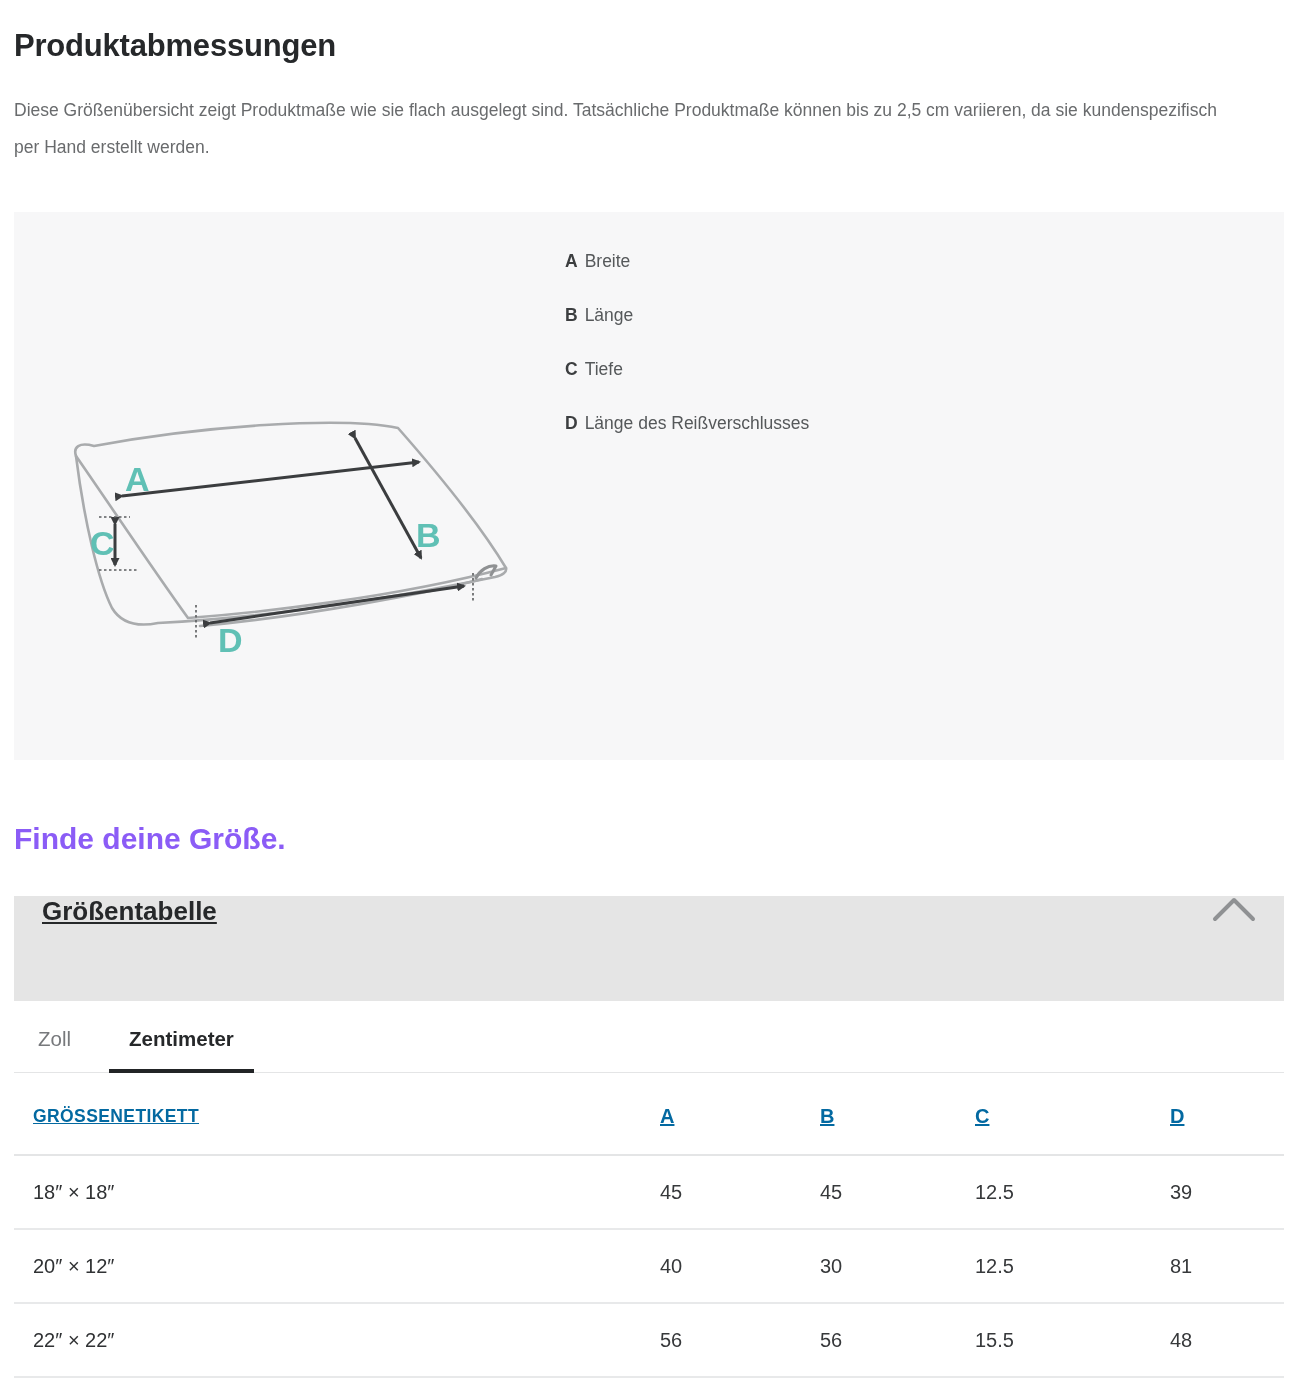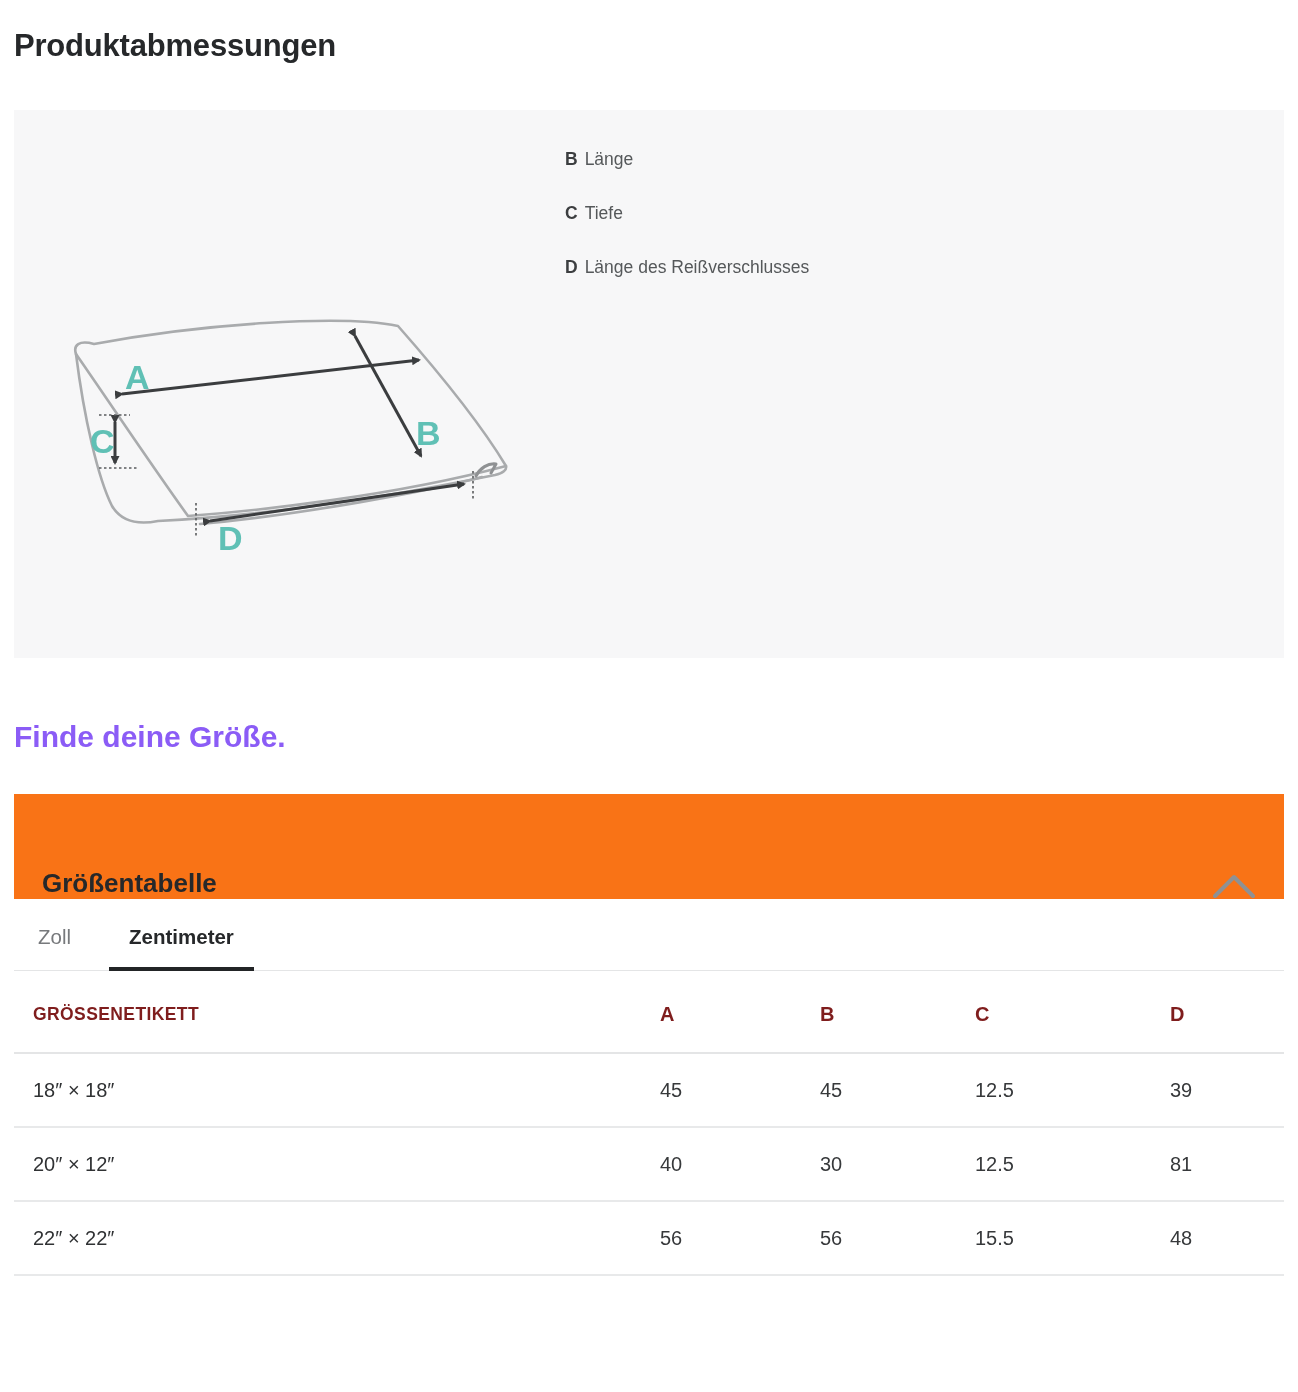--- a/index.html
+++ b/index.html
@@ -32,24 +32,25 @@
   .legend-key { font-weight:700; color:#3c3e40; margin-right:7px; }
 
   .find-size-heading {
     margin:62px 0 0 0;
     font-size:30px; line-height:34px; font-weight:700; color:#8b5cf6;
   }
 
   
   .size-chart { margin-top:40px; }
   .chart-header {
-    height:105px; background:#f97316;
-    display:flex; align-items:flex-end; justify-content:space-between;
+    height:105px; background:#e5e5e5;
+    display:flex; align-items:flex-start; justify-content:space-between;
     padding:0 28px; box-sizing:border-box;
     cursor:pointer;
+    text-decoration:underline;
   }
   .chart-header-title { font-size:26px; font-weight:700; color:#26282a; }
   .chevron-svg { display:block; }
 
   
   .tabs {
     display:flex; gap:18px; padding-left:4px;
     border-bottom:1px solid #e4e5e6;
     align-items:flex-end;
   }
@@ -61,40 +62,41 @@
     cursor:pointer; background:none; border-top:none; border-left:none; border-right:none;
     font-family:inherit;
   }
   .tab.active { font-weight:700; color:#26282a; border-bottom-color:#222426; }
 
   
   table.size-table { width:100%; border-collapse:collapse; table-layout:fixed; }
   .size-table th, .size-table td { text-align:left; font-weight:400; }
   .size-table thead th {
     padding:32px 0 26px 14px;
-    font-weight:700; color:#7f1d1d; font-size:20px;
+    font-weight:700; color:#0369a1; font-size:20px;text-decoration:underline;
   }
   .size-table thead th.label-col {
     padding-left:19px; font-size:17.5px; letter-spacing:0.4px;
   }
   .size-table thead tr { border-bottom:2px solid #e4e5e6; }
   .size-table tbody tr { border-bottom:2px solid #e8e9ea; }
   .size-table tbody td {
     height:70px; padding-left:14px;
     font-size:20px; color:#37393b;
   }
   .size-table tbody td.label-cell { padding-left:19px; color:#303234; }
 </style>
 </head>
 <body>
 
 <div class="container">
 
   <h1 class="page-title">Produktabmessungen</h1>
 
+  <p class="description">Diese Größenübersicht zeigt Produktmaße wie sie flach ausgelegt sind. Tatsächliche Produktmaße können bis zu 2,5 cm variieren, da sie kundenspezifisch per Hand erstellt werden.</p>
 
   <div class="diagram-panel">
 
     <svg class="pillow-svg" width="480" height="250" viewBox="0 0 480 250">
       <defs>
         <marker id="ah" markerWidth="9" markerHeight="9" refX="7" refY="4.5" orient="auto" markerUnits="userSpaceOnUse">
           <path d="M0,0 L9,4.5 L0,9 z" fill="#3b3d3f"></path>
         </marker>
       </defs>
 
@@ -121,20 +123,23 @@
 
       <g font-family="Liberation Sans, sans-serif" font-size="34" font-weight="bold" fill="#60c0b5">
         <text x="75" y="81">A</text>
         <text x="366" y="137">B</text>
         <text x="40" y="145">C</text>
         <text x="168" y="242">D</text>
       </g>
     </svg>
 
     <div class="legend">
+      <div class="legend-item">
+        <span class="legend-key">A</span><span>Breite</span>
+      </div>
       <div class="legend-item">
         <span class="legend-key">B</span><span>Länge</span>
       </div>
       <div class="legend-item">
         <span class="legend-key">C</span><span>Tiefe</span>
       </div>
       <div class="legend-item">
         <span class="legend-key">D</span><span>Länge des Reißverschlusses</span>
       </div>
     </div>

